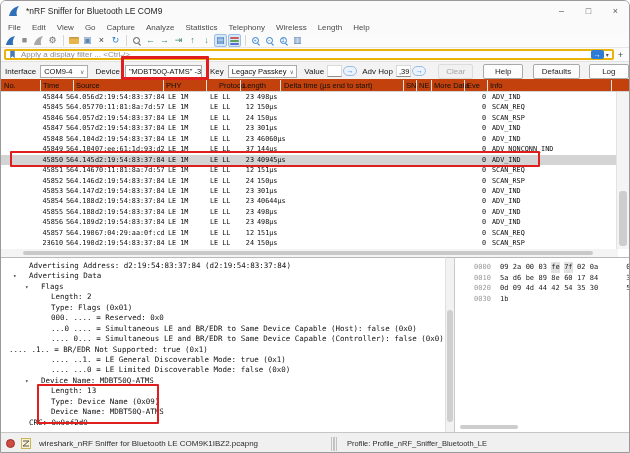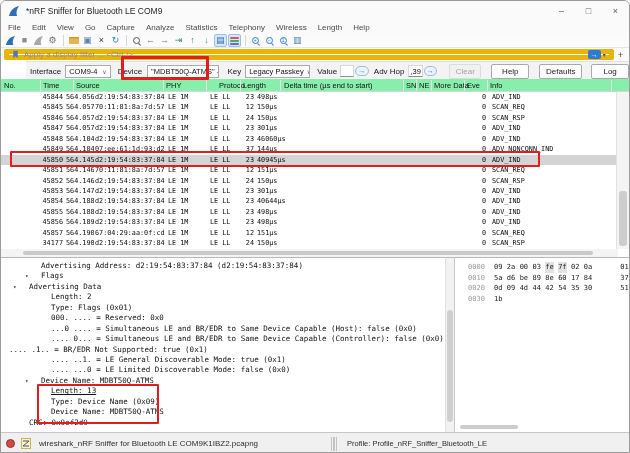--- a/index.html
+++ b/index.html
@@ -30,35 +30,35 @@
   .mag{position:relative;width:7px;height:7px;border:1.3px solid #555;border-radius:50%;display:inline-block;}
   .mag::after{content:"";position:absolute;right:-2.5px;bottom:-2px;width:3.4px;height:0;
               border-bottom:1.4px solid;border-color:inherit;transform:rotate(45deg);}
   .mag-badge{position:absolute;top:-1.2px;left:0.6px;font-size:5.5px;line-height:7px;}
   .stripes{display:flex;flex-direction:column;gap:1px;}
   .stripes div{width:9px;height:2px;border-radius:1px;}
 
   
   #filterbar{position:absolute;left:0;top:47px;right:0;height:13px;background:#fbfbfb;
              display:flex;align-items:center;padding:0 3px;}
-  #filter-input{flex:1;height:11px;background:#fff;border:5px solid #eab308;border-radius:2px;
+  #filter-input{flex:1;height:11px;background:#fff;border:2px solid #eab308;border-radius:2px;
                 display:flex;align-items:center;}
   #filter-bookmark{margin-left:2px;display:flex;}
   #filter-placeholder{flex:1;font-size:8px;color:#8d8d8d;padding-left:4px;white-space:nowrap;overflow:hidden;}
   #filter-apply{width:13px;height:9px;background:#2d7bd4;border-radius:2px;color:#fff;
                 font-size:7px;line-height:9px;text-align:center;margin-right:2px;}
   #filter-apply::after{content:"→";}
   #filter-caret{font-size:6px;color:#555;margin-right:3px;}
   #filter-caret::after{content:"▾";}
   #filter-plus{font-size:9px;color:#444;margin:0 3px 0 4px;}
 
   
   #snifferbar{position:absolute;left:0;top:60px;right:0;height:20px;background:#f3f3f3;
               border-top:1px solid #e2e2e2;border-bottom:1px solid #cfcfcf;
-              display:flex;align-items:center;padding-left:4px;font-size:8px;color:#161616;margin-left:25px;}
+              display:flex;align-items:center;padding-left:4px;font-size:8px;color:#161616;}
   .slabel{white-space:nowrap;}
   .combo{height:13px;background:#fff;border:1px solid #ababab;font-size:7.5px;display:flex;
          align-items:center;justify-content:space-between;padding:0 3px;color:#111;white-space:nowrap;overflow:hidden;}
   .combo::after{content:"∨";font-size:6px;color:#666;margin-left:3px;}
   #combo-interface{margin-left:4px;width:50px;}
   #lbl-device{margin-left:7px;}
   #combo-device{margin-left:5px;width:80px;}
   #lbl-key{margin-left:8px;}
   #combo-key{margin-left:4px;width:72px;}
   #lbl-value{margin-left:7px;}
@@ -71,21 +71,21 @@
   #lbl-advhop{margin-left:5px;}
   #advhop-input{margin-left:3px;width:15px;}
   .sbtn{height:15px;background:#fdfdfd;border:1px solid #a9a9a9;border-radius:2px;font-size:8px;
         color:#1d1d1d;display:flex;align-items:center;justify-content:center;}
   #btn-clear{margin-left:12px;width:36px;color:#a3a3a3;background:#f1f1f1;border-color:#dcdcdc;}
   #btn-help{margin-left:10px;width:42px;}
   #btn-defaults{margin-left:10px;width:48px;}
   #btn-log{margin-left:9px;width:42px;}
 
   
-  #plist-header{position:absolute;left:0;top:78px;right:0;height:13px;background:#86efac;
+  #plist-header{position:absolute;left:0;top:78px;right:0;height:13px;background:#c2410c;
                 border-bottom:1px solid #d6d6d6;font-size:7.5px;color:#101010;}
   .hcol{position:absolute;top:0;height:13px;line-height:13px;white-space:nowrap;}
   .hsep{position:absolute;top:1px;height:11px;width:1px;background:#e3e3e3;}
   #plist-body{position:absolute;left:0;top:91px;width:617px;height:157px;background:#fff;overflow:hidden;
               font-family:"DejaVu Sans Mono",monospace;font-size:6.8px;color:#0c0c0c;}
   .prow{display:flex;height:10.45px;line-height:10.5px;white-space:nowrap;}
   .prow.sel{background:#d4d4d4;}
   .prow span{overflow:hidden;flex:0 0 auto;}
   .c-no{width:62px;text-align:right;}
   .c-time{width:31px;padding-left:3px;}
@@ -112,21 +112,21 @@
   .darrow{position:absolute;top:0;font-size:6px;color:#444;}
   #details-vscroll{position:absolute;left:444px;top:256px;width:9px;height:175px;background:#f2f2f2;
                    border-top:1px solid #b9b9b9;border-left:1px solid #e0e0e0;}
   #details-vthumb{position:absolute;left:1px;right:1px;top:52px;height:112px;background:#cfcfcf;border-radius:3px;}
 
   
   #hexpane{position:absolute;left:453px;top:256px;right:0;height:175px;background:#fff;
            border-top:1px solid #b9b9b9;border-left:1px solid #c9c9c9;overflow:hidden;
            font-family:"DejaVu Sans Mono",monospace;font-size:7px;padding-top:4px;}
   .hrow{height:10.5px;line-height:10.5px;white-space:nowrap;display:flex;}
-  .hoff{width:26px;margin-left:13px;color:#9b9b9b;flex:0 0 auto;}
+  .hoff{width:26px;margin-left:19px;color:#9b9b9b;flex:0 0 auto;}
   .hbyte{margin-right:4.4px;color:#1a1a1a;flex:0 0 auto;}
   .hbyte.gap{margin-right:28px;}
   .hbyte.hl{background:#e2e2e2;}
   #hex-hscroll{position:absolute;left:459px;top:424px;width:58px;height:4px;background:#cdcdcd;border-radius:2px;}
 
   
   #statusbar{position:absolute;left:0;top:431px;right:0;height:22px;background:#f0f0f0;
              border-top:1px solid #c6c6c6;display:flex;align-items:center;font-size:8px;color:#2b2b2b;}
   #sb-left{flex:0 0 330px;display:flex;align-items:center;overflow:hidden;}
   #sb-dot{width:9px;height:9px;border-radius:50%;background:#cf4a43;border:1px solid #9c322d;margin-left:5px;flex:0 0 auto;}
@@ -513,21 +513,21 @@
         <span class="c-proto">LE LL</span>
         <span class="c-len">12</span>
         <span class="c-delta">151µs</span>
         <span class="c-sn"></span>
         <span class="c-ne"></span>
         <span class="c-more"></span>
         <span class="c-eve">0</span>
         <span class="c-info">SCAN_REQ</span>
       </div>
       <div class="prow">
-        <span class="c-no">34177</span>
+        <span class="c-no">23610</span>
         <span class="c-time">564.190</span>
         <span class="c-src">d2:19:54:83:37:84</span>
         <span class="c-phy">LE 1M</span>
         <span class="c-proto">LE LL</span>
         <span class="c-len">24</span>
         <span class="c-delta">150µs</span>
         <span class="c-sn"></span>
         <span class="c-ne"></span>
         <span class="c-more"></span>
         <span class="c-eve">0</span>
@@ -535,33 +535,33 @@
       </div>
     </div>
   <div id="plist-vscroll">
     <div id="plist-vthumb"></div>
   </div>
   <div id="plist-hscroll">
     <div id="plist-hthumb"></div>
   </div>
 
   <div id="details">
-      <div class="dline" style="padding-left: 40px;"><span>Advertising Address: d2:19:54:83:37:84 (d2:19:54:83:37:84)</span></div>
+      <div class="dline" style="padding-left: 28px;"><span>Advertising Address: d2:19:54:83:37:84 (d2:19:54:83:37:84)</span></div>
+      <div class="dline" style="padding-left: 28px;"><span class="darrow" style="left: 12px;">▾</span><span>Advertising Data</span></div>
       <div class="dline" style="padding-left: 40px;"><span class="darrow" style="left: 24px;">▾</span><span>Flags</span></div>
-      <div class="dline" style="padding-left: 28px;"><span class="darrow" style="left: 12px;">▾</span><span>Advertising Data</span></div>
       <div class="dline" style="padding-left: 50px;"><span>Length: 2</span></div>
       <div class="dline" style="padding-left: 50px;"><span>Type: Flags (0x01)</span></div>
       <div class="dline" style="padding-left: 50px;"><span>000. .... = Reserved: 0x0</span></div>
       <div class="dline" style="padding-left: 50px;"><span>...0 .... = Simultaneous LE and BR/EDR to Same Device Capable (Host): false (0x0)</span></div>
       <div class="dline" style="padding-left: 50px;"><span>.... 0... = Simultaneous LE and BR/EDR to Same Device Capable (Controller): false (0x0)</span></div>
       <div class="dline" style=" margin-left: 8px;"><span>.... .1.. = BR/EDR Not Supported: true (0x1)</span></div>
       <div class="dline" style="padding-left: 50px;"><span>.... ..1. = LE General Discoverable Mode: true (0x1)</span></div>
       <div class="dline" style="padding-left: 50px;"><span>.... ...0 = LE Limited Discoverable Mode: false (0x0)</span></div>
       <div class="dline" style="padding-left: 40px;"><span class="darrow" style="left: 24px;">▾</span><span>Device Name: MDBT50Q-ATMS</span></div>
-      <div class="dline" style="padding-left: 50px; text-decoration: underline;"><span>Length: 13</span></div>
+      <div class="dline" style="padding-left: 50px;"><span>Length: 13</span></div>
       <div class="dline" style="padding-left: 50px;"><span>Type: Device Name (0x09)</span></div>
       <div class="dline" style="padding-left: 50px;"><span>Device Name: MDBT50Q-ATMS</span></div>
       <div class="dline" style="padding-left: 28px;"><span>CRC: 0x9cf2d9</span></div>
     </div>
   <div id="details-vscroll">
     <div id="details-vthumb"></div>
   </div>
 
   <div id="hexpane">
       <div class="hrow">

